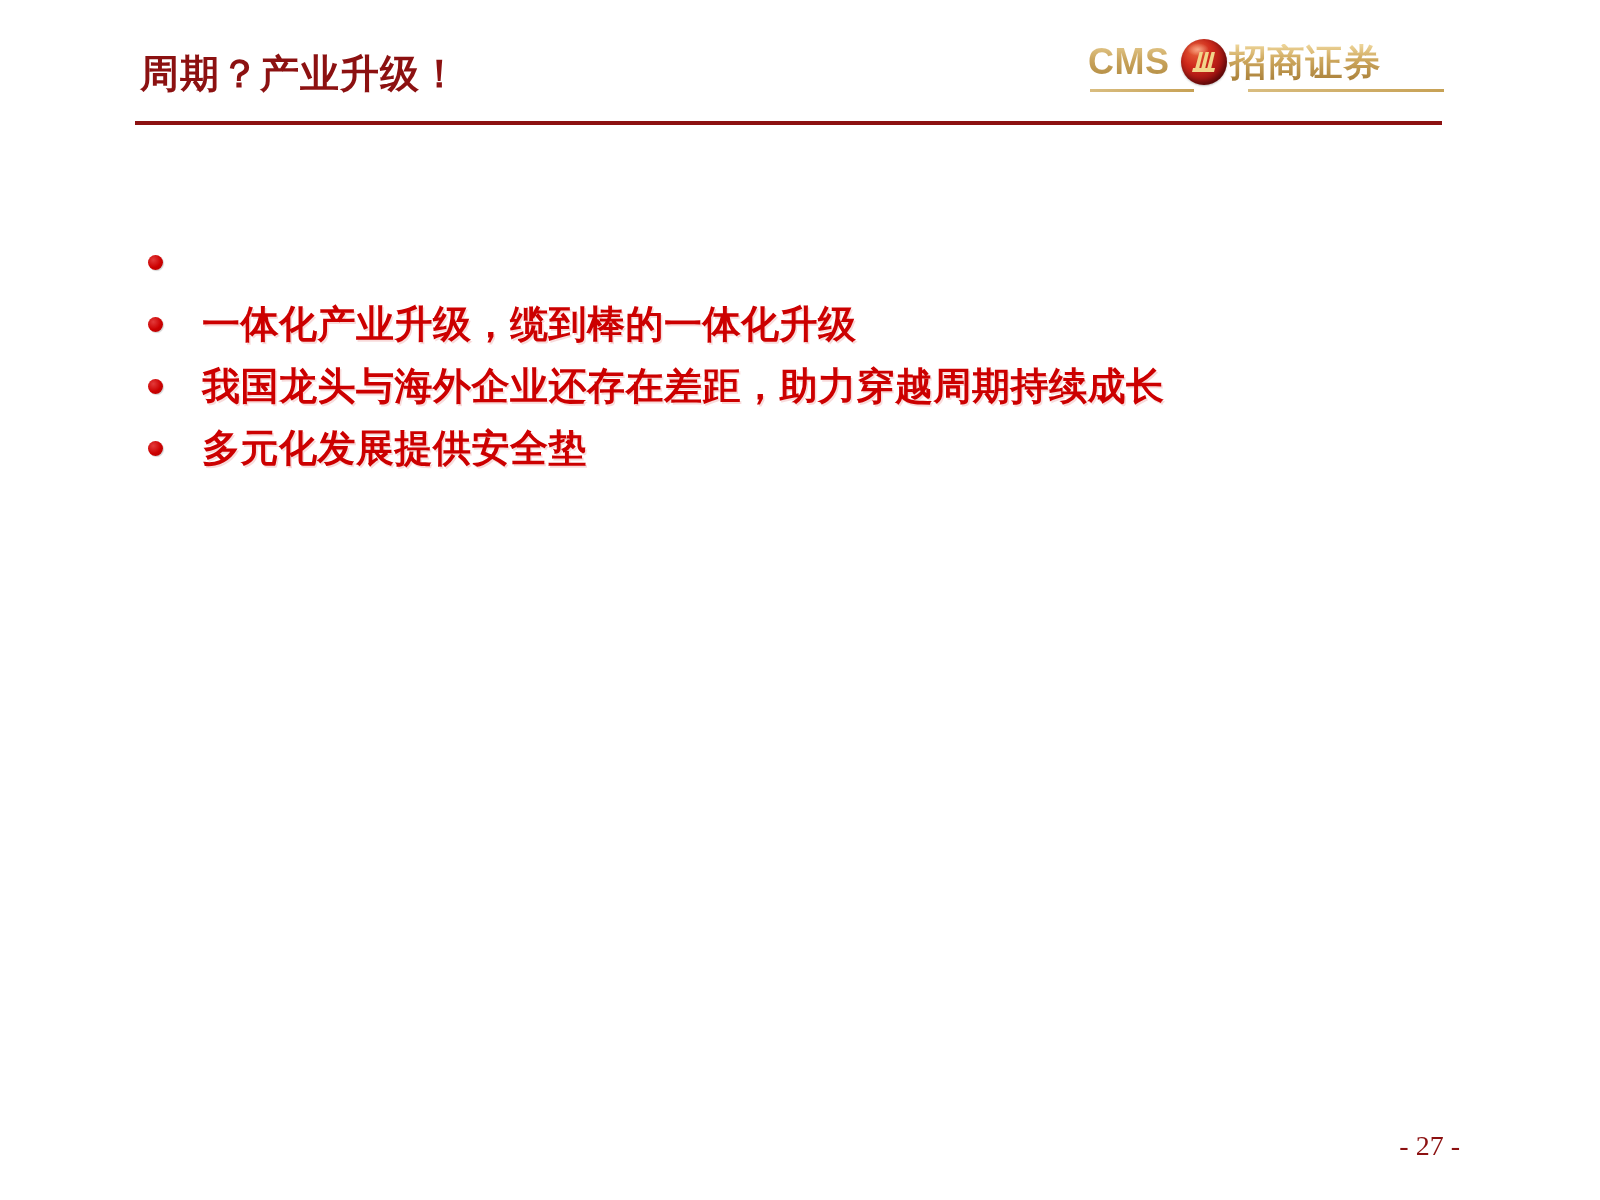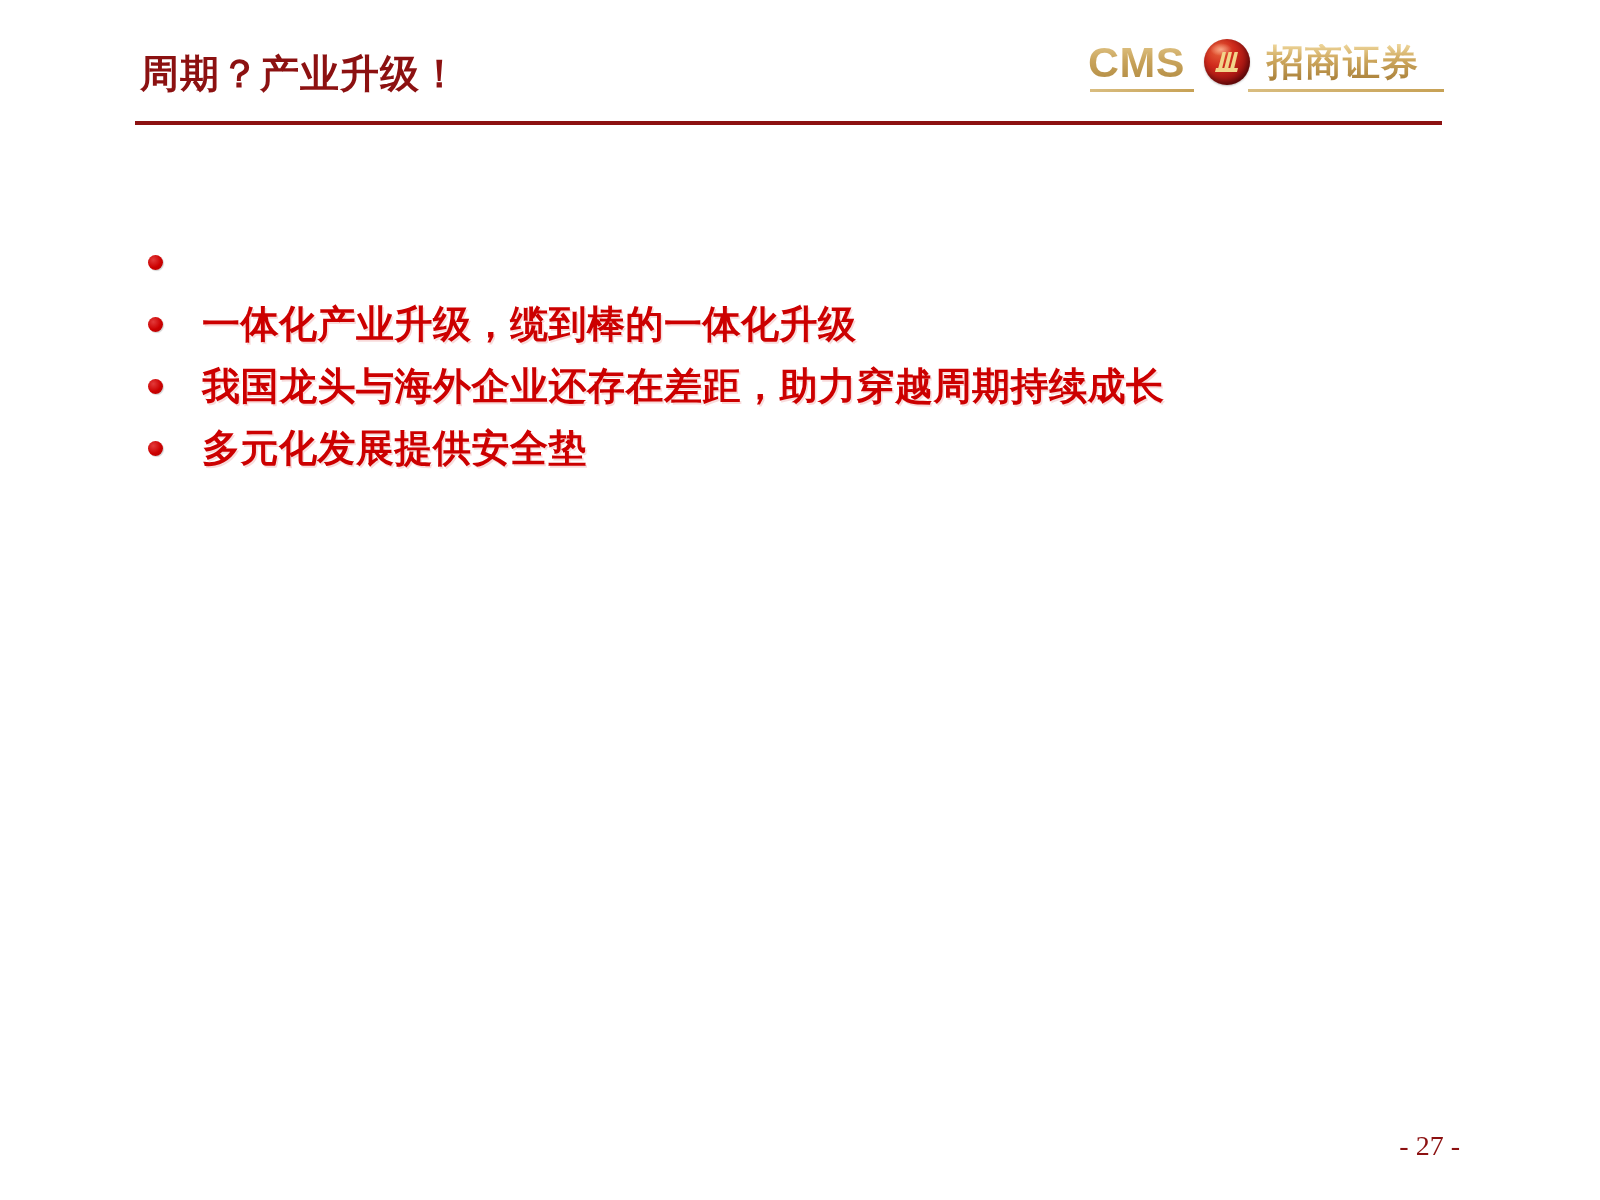--- a/index.html
+++ b/index.html
@@ -36,29 +36,29 @@
     justify-content: flex-start;
   }
   .logo-row {
     display: flex;
     align-items: center;
     height: 52px;
   }
   .logo-cms {
     font-family: "Liberation Sans", "DejaVu Sans", sans-serif;
     font-weight: bold;
-    font-size: 43px;
+    font-size: 36px;
     letter-spacing: 0.5px;
     line-height: 1;
     color: #c9a45c;
     background: linear-gradient(180deg, #e4c98c 0%, #c9a45c 45%, #b08a41 100%);
     -webkit-background-clip: text;
     background-clip: text;
     -webkit-text-fill-color: transparent;
-    padding-right: 19px;
+    padding-right: 11px;
   }
   .logo-emblem {
     position: relative;
     width: 46px;
     height: 46px;
     border-radius: 50%;
     background:
       radial-gradient(circle at 32% 26%, #e8643c 0%, #cf2a1c 34%, #9d1010 72%, #6b0707 100%);
     box-shadow: inset -2px -3px 6px rgba(0,0,0,0.45), 0 1px 2px rgba(0,0,0,0.25);
     flex: none;
@@ -71,21 +71,21 @@
     border-radius: 50%;
     background: radial-gradient(ellipse at center, rgba(255,190,160,0.75), rgba(255,150,110,0) 70%);
   }
   .logo-emblem svg { position: absolute; left: 0; top: 0; }
   .logo-cn {
     font-family: "DejaVu Serif", "Liberation Serif", serif;
     font-weight: bold;
     font-size: 37px;
     line-height: 1;
     letter-spacing: 1px;
-    padding-left: 17px;
+    padding-left: 3px;
     color: #c9a45c;
     background: linear-gradient(180deg, #efd79c 0%, #cfa95f 40%, #a9803a 100%);
     -webkit-background-clip: text;
     background-clip: text;
     -webkit-text-fill-color: transparent;
   }
   .logo-underlines {
     position: absolute;
     left: 0; top: 53px;
     width: 360px;

